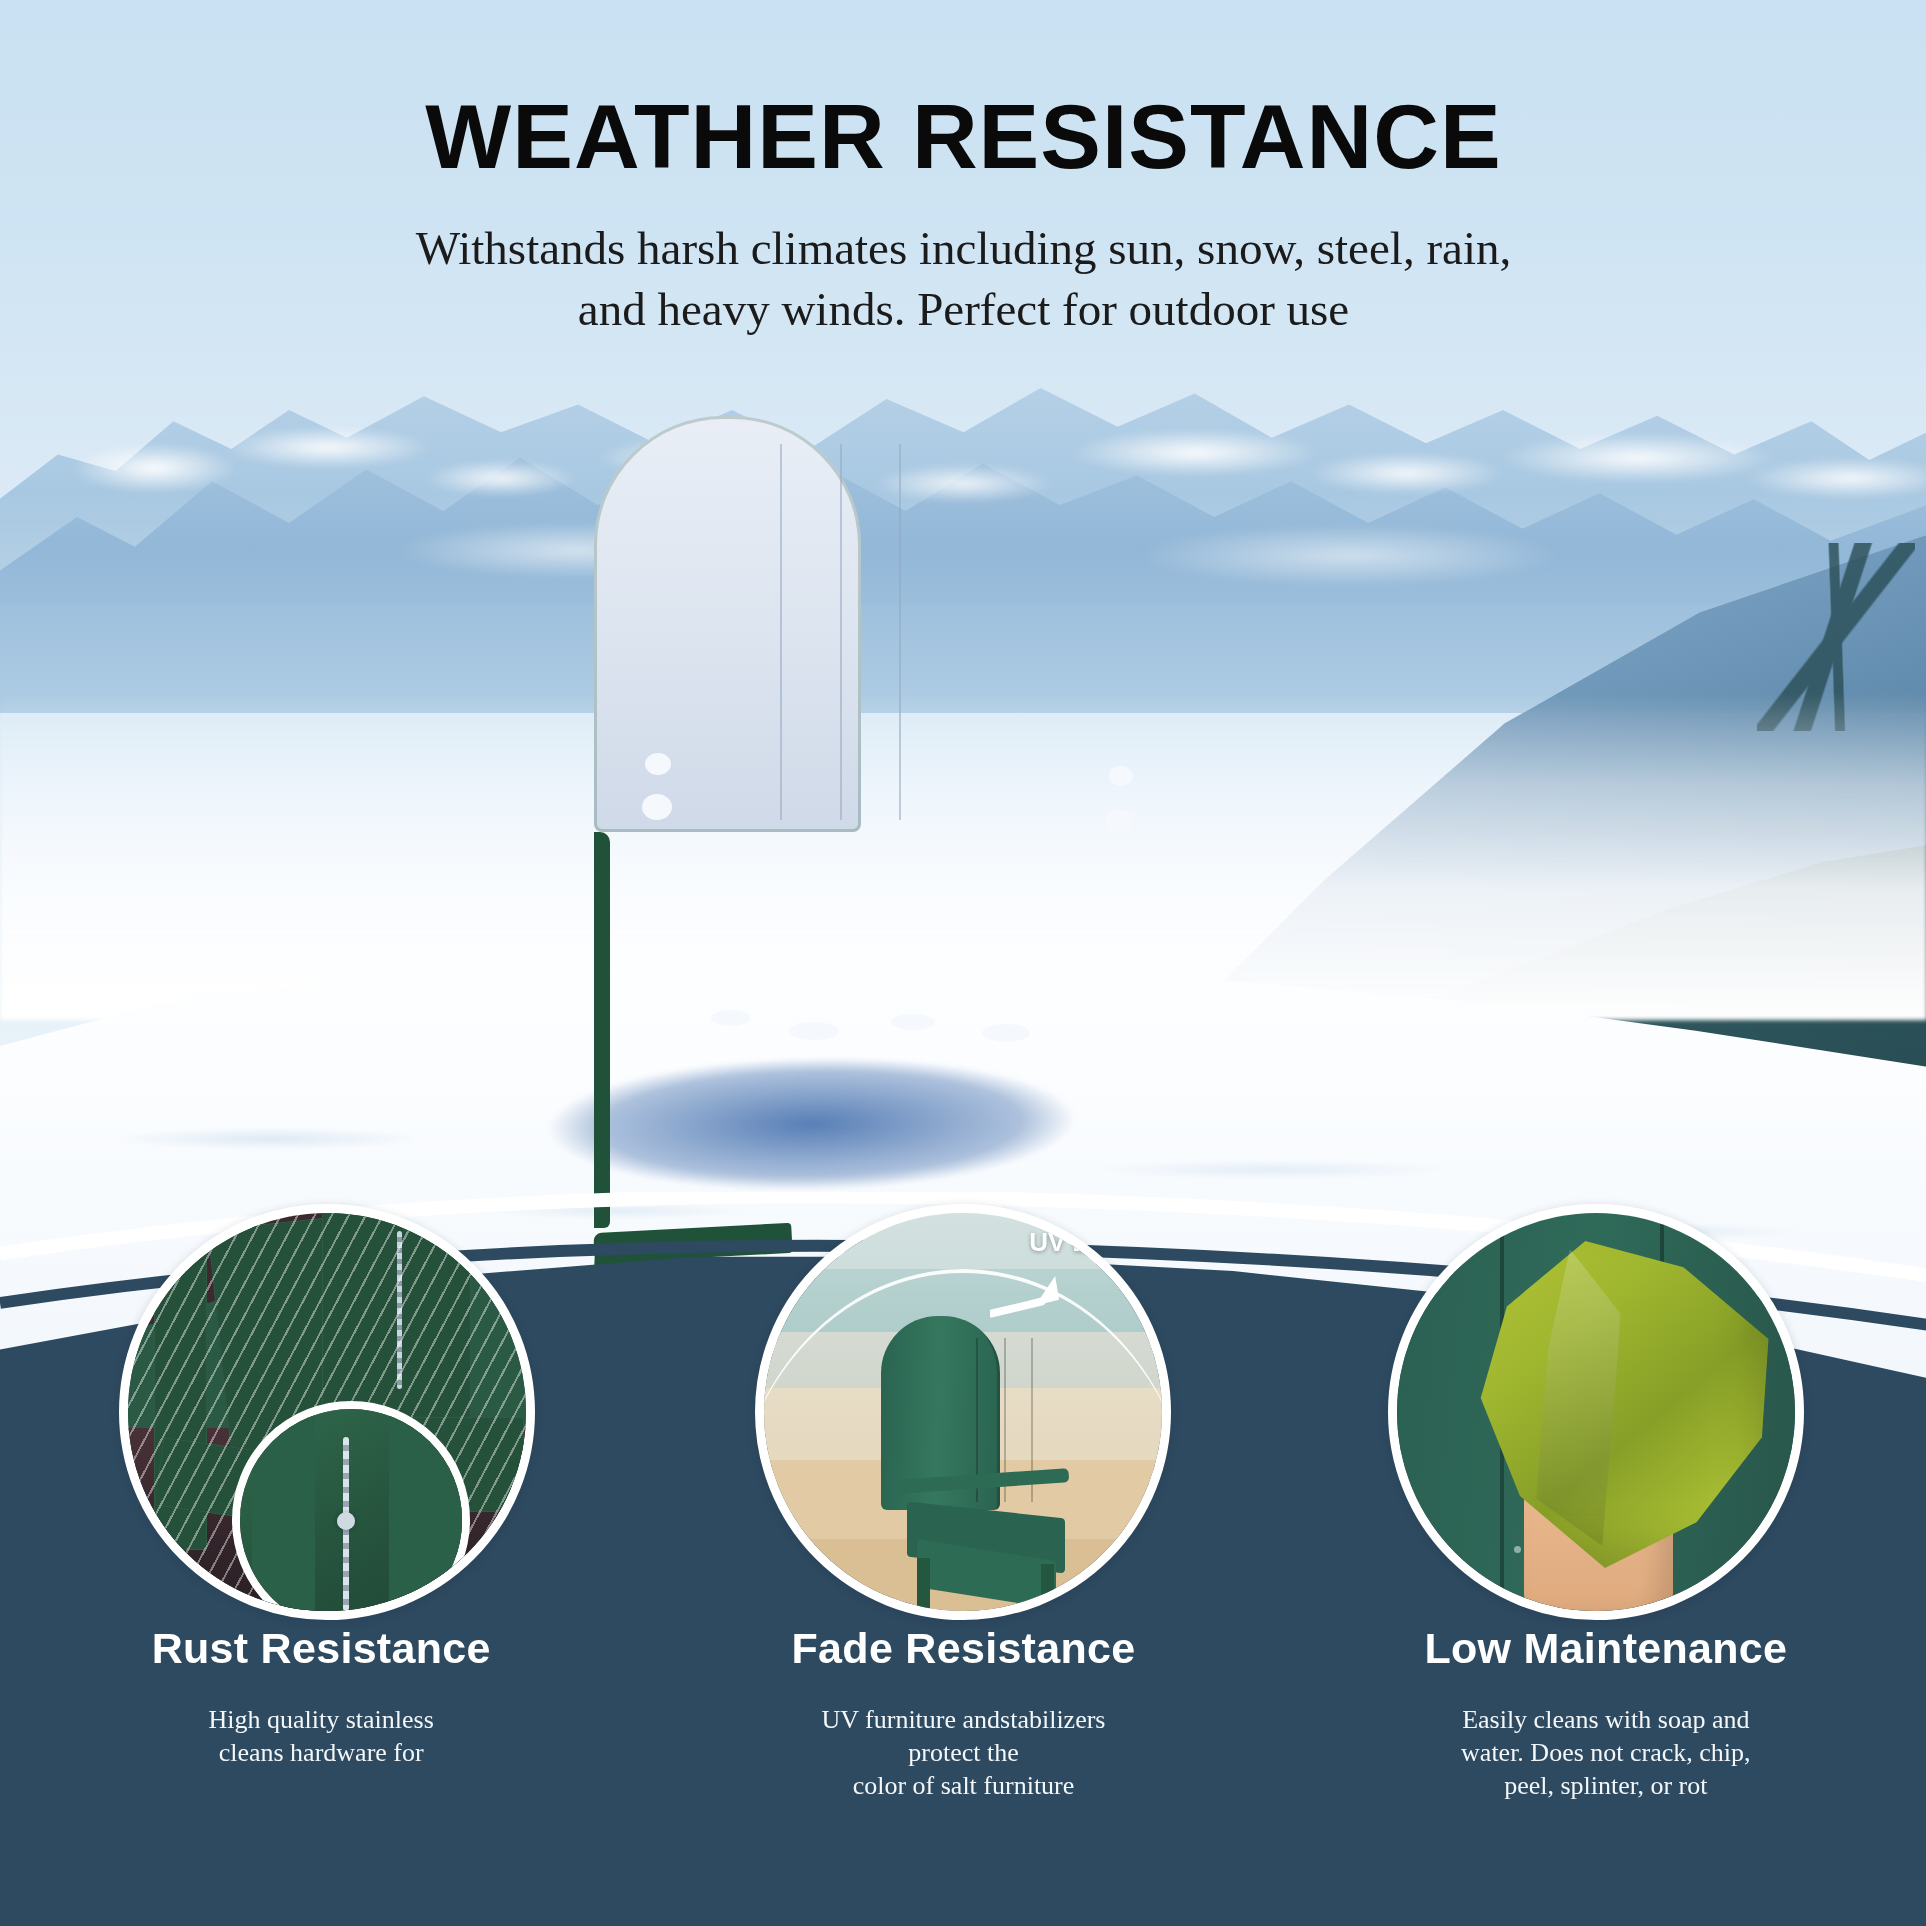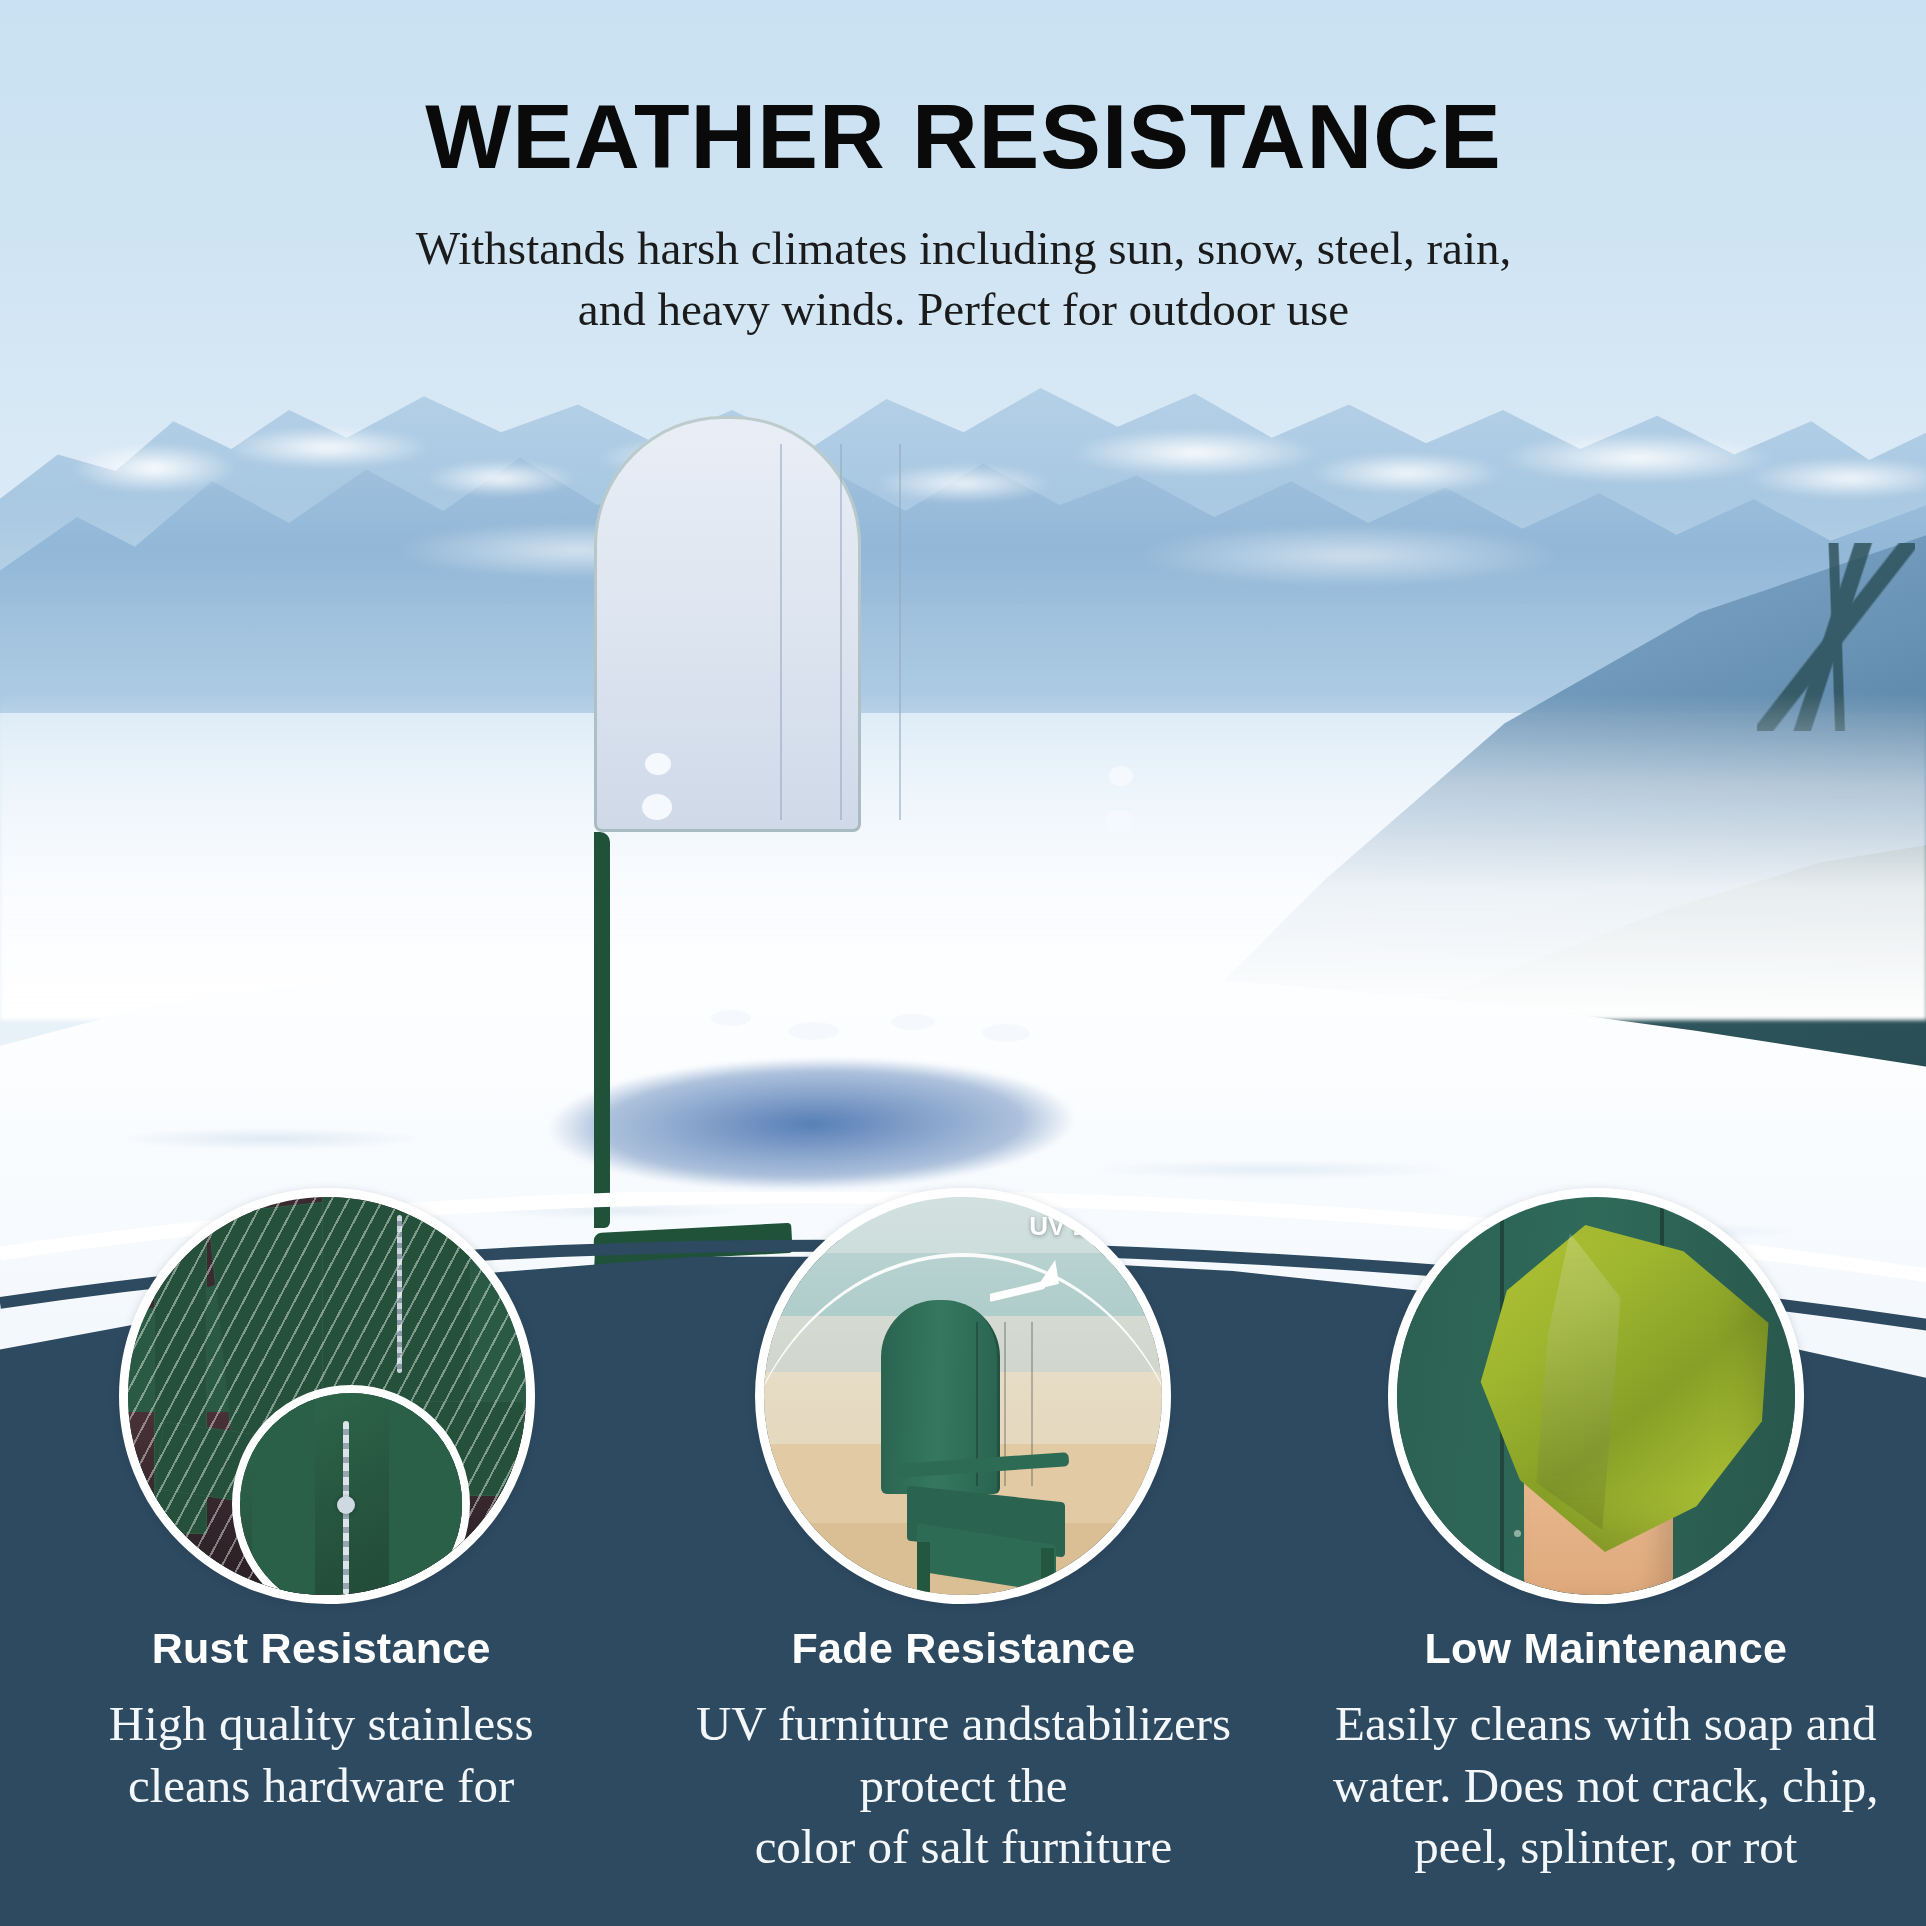--- a/index.html
+++ b/index.html
@@ -165,21 +165,21 @@
     background:#2e4a60; z-index:10;
     clip-path:polygon(0% 19%, 10% 14%, 22% 9%, 36% 6%, 50% 6%, 64% 8%, 78% 12%, 90% 17%, 100% 23%, 100% 100%, 0% 100%);
   }
   .wave-line {
     position:absolute; left:0; top:1192px; width:1927px; height:198px; z-index:11;
     pointer-events:none;
   }
   .wave-line svg { width:100%; height:100%; display:block; }
 
   
-  .circles { position:absolute; left:0; top:0; width:1927px; height:1412px; z-index:20; pointer-events:none; }
+  .circles { position:absolute; left:0; top:16px; width:1927px; height:1412px; z-index:20; pointer-events:none; }
   .circle {
     position:absolute; border-radius:50%;
     border:9px solid #ffffff; overflow:hidden;
     box-shadow:0 2px 10px rgba(20,40,60,.18);
     pointer-events:auto;
   }
   .c1 { left:119px;  top:1188px; width:416px; height:416px; }
   .c2 { left:755px;  top:1188px; width:416px; height:416px; }
   .c3 { left:1388px; top:1188px; width:416px; height:416px; }
   .c1-inset {
@@ -281,23 +281,23 @@
 
   
   .captions { position:absolute; left:0; top:1624px; width:1927px; z-index:30; display:flex; }
   .col { flex:1; text-align:center; padding:0 34px; }
   .col-title {
     font-family:"Liberation Sans", sans-serif;
     font-weight:700; font-size:43px; color:#ffffff;
     letter-spacing:0.3px;
   }
   .col-body {
-    margin-top:20px;
+    margin-top:31px;
     font-family:"Liberation Serif", serif;
-    font-size:49px; color:#f3f7fa; line-height:1.26;
+    font-size:26px; color:#f3f7fa; line-height:1.26;
   }
 </style>
 </head>
 <body>
 
 <div id="stage">
 
   <div class="scene">
     <div class="sky"></div>
     <div class="ridge ridge-far"></div>

